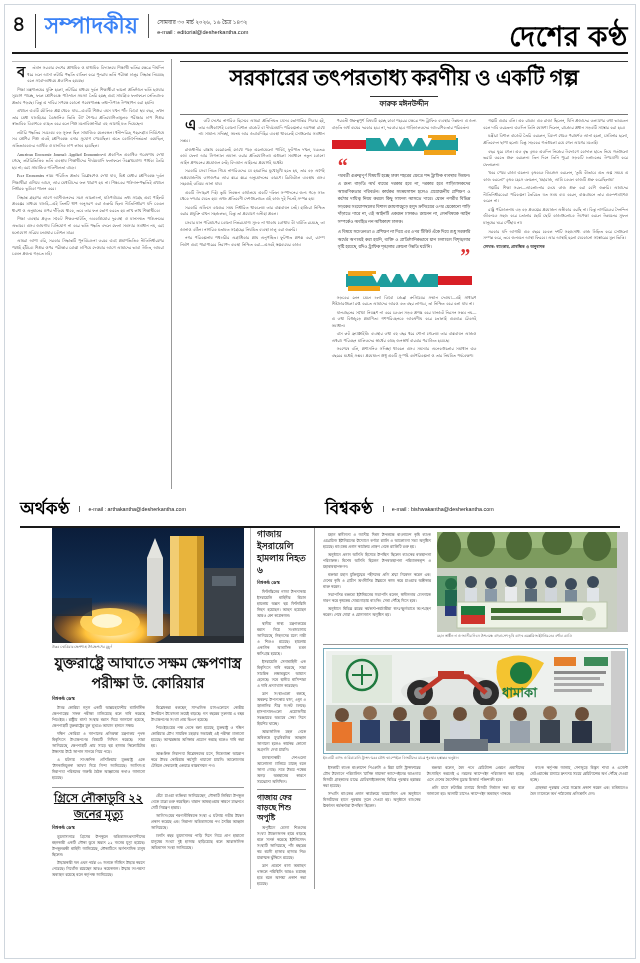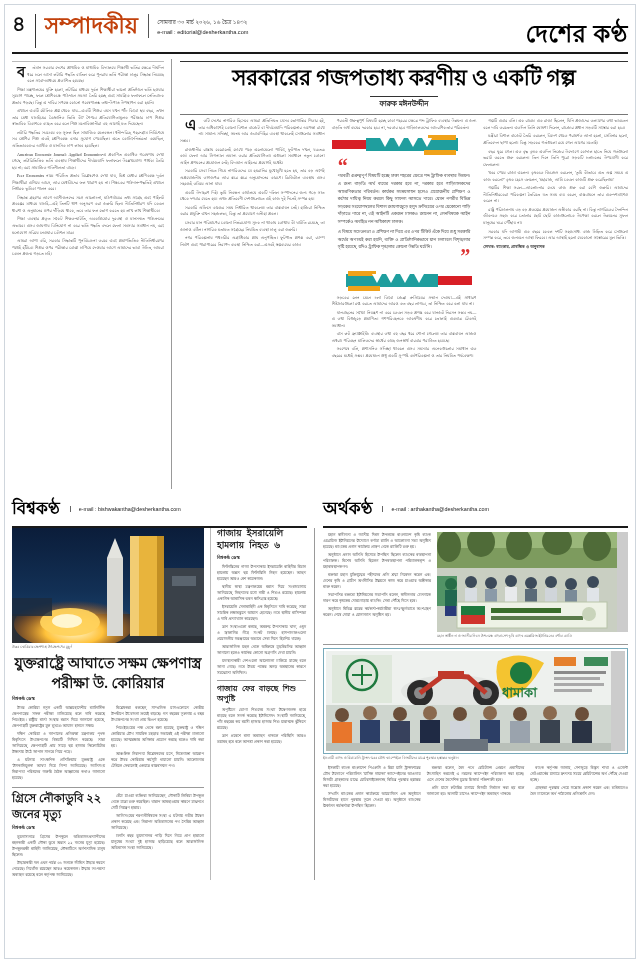--- a/index.html
+++ b/index.html
@@ -15,33 +15,33 @@
 
   
   .masthead { display: flex; align-items: flex-start; height: 34px; }
   .mh-pageno {
     font-size: 21px; font-weight: bold; line-height: 1;
     padding-right: 9px; color: #111;
   }
   .mh-sep { width: 1px; background: #333; align-self: stretch; margin-right: 9px; }
   .mh-section {
     font-size: 22px; font-weight: bold; letter-spacing: 0.2px;
-    line-height: 1.1; color: #c2410c;
+    line-height: 1.1; color: #3b82f6;
     font-family: "Liberation Sans", sans-serif;
     padding-right: 10px;
     text-align: center;
   }
   .mh-meta {
     border-left: 1px solid #555; padding-left: 8px;
     font-size: 5.6px; line-height: 1.85; color: #222; padding-top: 3px;
     font-family: "Liberation Sans", sans-serif;
   }
   .mh-spacer { flex: 1; }
   .mh-logo {
-    font-size: 24px; font-weight: bold; color: #000;
+    font-size: 28px; font-weight: bold; color: #000;
     font-family: "Liberation Sans", sans-serif;
     letter-spacing: 0.5px; padding-top: 1px;
   }
   .rule-thick { height: 2px; background: #1a1a1a; margin-top: 4px; }
   .rule-thin { height: 1px; background: #333; margin-top: 1.5px; }
 
   
   .top-area { display: flex; margin-top: 5px; height: 430px; }
   .col-left { width: 160px; padding-right: 7px; border-right: 1px solid #999; }
   .col-main { flex: 1; padding-left: 8px; }
@@ -117,21 +117,21 @@
 
   .photo { width: 100%; position: relative; overflow: hidden; background: #ccc; }
   .ph-cap { font-size: 3.6px; color: #333; padding-top: 1px; }
 
   .news-head {
     text-align: center; font-weight: bold; line-height: 1.35;
     color: #111;
   }
   .nh-lg { font-size: 14.5px; }
   .nh-md { font-size: 11.5px; }
-  .nh-sm { font-size: 9px; font-family: Liberation Mono, monospace; }
+  .nh-sm { font-size: 9px; }
   .desk {
     font-size: 4.6px; font-weight: bold; color: #111;
     font-family: "Liberation Sans", sans-serif; margin: 2px 0 2px 0;
   }
   .two-col { display: flex; gap: 6px; }
   .two-col > div { flex: 1; }
   .three-col { display: flex; gap: 6px; }
   .three-col > div { flex: 1; }
 
   .divline { border-top: 1px solid #999; margin: 4px 0 3px 0; }
@@ -169,21 +169,21 @@
         <p>American Economic Journal: Applied Economics-এ প্রকাশিত একাধিক গবেষণায় দেখা গেছে, লটারিভিত্তিক ভর্তি ব্যবস্থায় শিক্ষার্থীদের দীর্ঘমেয়াদি ফলাফলে উল্লেখযোগ্য পার্থক্য তৈরি হয় না; বরং সামাজিক গতিশীলতা বাড়ে।</p>
         <p>Peer Economics নামে পরিচিত প্রভাব বিশ্লেষণেও দেখা যায়, মিশ্র মেধার শ্রেণিকক্ষে দুর্বল শিক্ষার্থীরা এগিয়ে আসে, আর মেধাবীদের ফল খারাপ হয় না। শিক্ষকের পাঠদান-পদ্ধতিই এখানে নির্ধারক ভূমিকা পালন করে।</p>
         <p>সিদ্ধান্ত গ্রহণের আগে অংশীজনদের সঙ্গে আলোচনা, মাঠপর্যায়ের তথ্য সংগ্রহ এবং পাইলট প্রকল্পের মাধ্যমে যাচাই—এই তিনটি ধাপ অনুসরণ করা জরুরি ছিল। নীতিনির্ধারণ যদি কেবল ধারণা ও অনুমানের ওপর দাঁড়িয়ে থাকে, তবে তার ফল ভোগ করতে হয় লাখ লাখ শিক্ষার্থীকে।</p>
         <p>শিক্ষা ব্যবস্থার প্রকৃত সংকট শিক্ষক-ঘাটতি, অবকাঠামোর দুরবস্থা ও মানসম্মত পাঠ্যক্রমের অভাবে। এসব জায়গায় বিনিয়োগ না করে ভর্তি পদ্ধতি বদলে ফেলা সমস্যার সমাধান নয়, বরং মনোযোগ সরিয়ে নেওয়ার কৌশল মাত্র।</p>
         <p>আমরা আশা করি, সরকার সিদ্ধান্তটি পুনর্বিবেচনা করবে এবং প্রমাণভিত্তিক নীতিনির্ধারণের পথেই হাঁটবে। শিশুর ওপর পরীক্ষার বোঝা চাপিয়ে দেওয়ার আগে আমাদের ভাবা উচিত, আমরা কেমন প্রজন্ম গড়তে চাই।</p>
       </div>
     </div>
 
     <div class="col-main">
       <div class="rule-thin" style="margin-bottom:2px;"></div>
-      <div class="main-head">সরকারের গজপতাধ্য করণীয় ও একটি গল্প</div>
+      <div class="main-head">সরকারের তৎপরতাধ্য করণীয় ও একটি গল্প</div>
       <div class="byline-wrap">
         <span class="byline">ফারুক মঈনউদ্দীন</span>
       </div>
       <div class="rule-thin" style="background:#777;"></div>
 
       <div class="main-cols">
 
         <div class="mcol">
           <div class="txt">
             <p><span class="dropcap">এ</span><span>কটি দেশের নাগরিক হিসেবে আমরা প্রতিনিয়ত যেসব ভোগান্তির শিকার হই, তার অধিকাংশই কোনো বিশাল বাজেট বা দীর্ঘমেয়াদি পরিকল্পনার অপেক্ষা রাখে না। সামান্য সদিচ্ছা, সমন্বয় আর জবাবদিহির ব্যবস্থা থাকলেই সেগুলোর সমাধান সম্ভব।</span></p>
@@ -255,42 +255,42 @@
             <p>সরকার যদি আগামী এক বছরে কেবল দশটি সহজসাধ্য কাজ চিহ্নিত করে সেগুলো সম্পন্ন করে, তবে জনমনে আস্থা ফিরবে। আর আস্থাই হলো যেকোনো সংস্কারের মূল ভিত্তি।</p>
             <p style="text-indent:0;font-weight:bold;">লেখক: ব্যাংকার, প্রাবন্ধিক ও অনুবাদক</p>
           </div>
         </div>
 
       </div>
     </div>
   </div>
 
   <div style="display:flex;">
+    <div style="flex:1;padding-left:8px;">
+      <div class="sect-bar">
+        <div class="sect-title">অর্থকণ্ঠ</div>
+        <div class="sect-mail">e-mail : arthakantha@desherkantha.com</div>
+      </div>
+      <div class="sect-rule"></div>
+    </div>
     <div style="width:303px;padding-right:8px;">
       <div class="sect-bar">
         <div class="sect-title">বিশ্বকণ্ঠ</div>
         <div class="sect-mail">e-mail : bishwakantha@desherkantha.com</div>
       </div>
       <div class="sect-rule"></div>
     </div>
-    <div style="flex:1;padding-left:8px;">
-      <div class="sect-bar">
-        <div class="sect-title">অর্থকণ্ঠ</div>
-        <div class="sect-mail">e-mail : arthakantha@desherkantha.com</div>
-      </div>
-      <div class="sect-rule"></div>
-    </div>
   </div>
 
   <div class="bottom-area">
 
     <div class="bl">
       <div style="display:flex;gap:6px;">
 
-        <div style="width:192px;">
+        <div style="width:192px;margin-left:40px;">
           <div class="photo" style="height:115px;">
             <svg width="192" height="115" viewBox="0 0 192 115" preserveAspectRatio="none">
               <defs>
                 <linearGradient id="sky" x1="0" y1="0" x2="0" y2="1">
                   <stop offset="0%" stop-color="#0b1d3a"></stop>
                     <stop offset="55%" stop-color="#123055"></stop>
                   <stop offset="100%" stop-color="#1d4a74"></stop>
                 </linearGradient>
                 <radialGradient id="flame" cx="0.5" cy="0.65" r="0.6">
                   <stop offset="0%" stop-color="#fff8d0"></stop>
@@ -328,21 +328,21 @@
               <p>বিশ্লেষকরা বলছেন, সাম্প্রতিক মাসগুলোতে কোরীয় উপদ্বীপে উত্তেজনা ক্রমেই বাড়ছে। গত বছরের তুলনায় এ বছর উৎক্ষেপণের সংখ্যা প্রায় দ্বিগুণ হয়েছে।</p>
               <p>পিয়ংইয়ংয়ের পক্ষ থেকে বলা হয়েছে, যুক্তরাষ্ট্র ও দক্ষিণ কোরিয়ার যৌথ সামরিক মহড়ার জবাবেই এই পরীক্ষা চালানো হয়েছে। আত্মরক্ষার অধিকার প্রয়োগ করছে বলেও দাবি করা হয়।</p>
               <p>আঞ্চলিক নিরাপত্তা বিশ্লেষকদের মতে, নিষেধাজ্ঞা আরোপ করে উত্তর কোরিয়ার কর্মসূচি থামানো যায়নি। আলোচনার টেবিলে ফেরানোই একমাত্র বাস্তবসম্মত পথ।</p>
             </div>
           </div>
 
           <div class="divline"></div>
 
           <div class="two-col">
             <div>
-              <div class="news-head nh-md" style="text-align:left;">গ্রিসে নৌকাডুবি ২২ জনের মৃত্যু</div>
+              <div class="news-head nh-md" style="text-align:center;text-decoration:underline;">গ্রিসে নৌকাডুবি ২২ জনের মৃত্যু</div>
               <div class="desk">বিশ্বকণ্ঠ ডেস্ক</div>
               <div class="txt tiny">
                 <p>ভূমধ্যসাগরে গ্রিসের উপকূলে অভিবাসনপ্রত্যাশীদের বহনকারী একটি নৌকা ডুবে অন্তত ২২ জনের মৃত্যু হয়েছে। উপকূলরক্ষী বাহিনী জানিয়েছে, নৌকাটিতে অর্ধশতাধিক মানুষ ছিলেন।</p>
                 <p>উদ্ধারকারী দল এখন পর্যন্ত ৩১ জনকে জীবিত উদ্ধার করতে পেরেছে। নিখোঁজ রয়েছেন আরও কয়েকজন। উদ্ধার তৎপরতা অব্যাহত রয়েছে বলে কর্তৃপক্ষ জানিয়েছে।</p>
               </div>
             </div>
             <div class="txt tiny" style="padding-top:2px;">
               <p>বেঁচে যাওয়া ব্যক্তিরা জানিয়েছেন, নৌকাটি লিবিয়া উপকূল থেকে যাত্রা শুরু করেছিল। খারাপ আবহাওয়ার কারণে মাঝপথে সেটি নিয়ন্ত্রণ হারায়।</p>
               <p>জাতিসংঘের শরণার্থীবিষয়ক সংস্থা এ ঘটনায় গভীর উদ্বেগ প্রকাশ করেছে এবং নিরাপদ অভিবাসনের পথ তৈরির আহ্বান জানিয়েছে।</p>
               <p>চলতি বছর ভূমধ্যসাগর পাড়ি দিতে গিয়ে প্রাণ হারানো মানুষের সংখ্যা দুই হাজার ছাড়িয়েছে বলে আন্তর্জাতিক অভিবাসন সংস্থা জানিয়েছে।</p>

